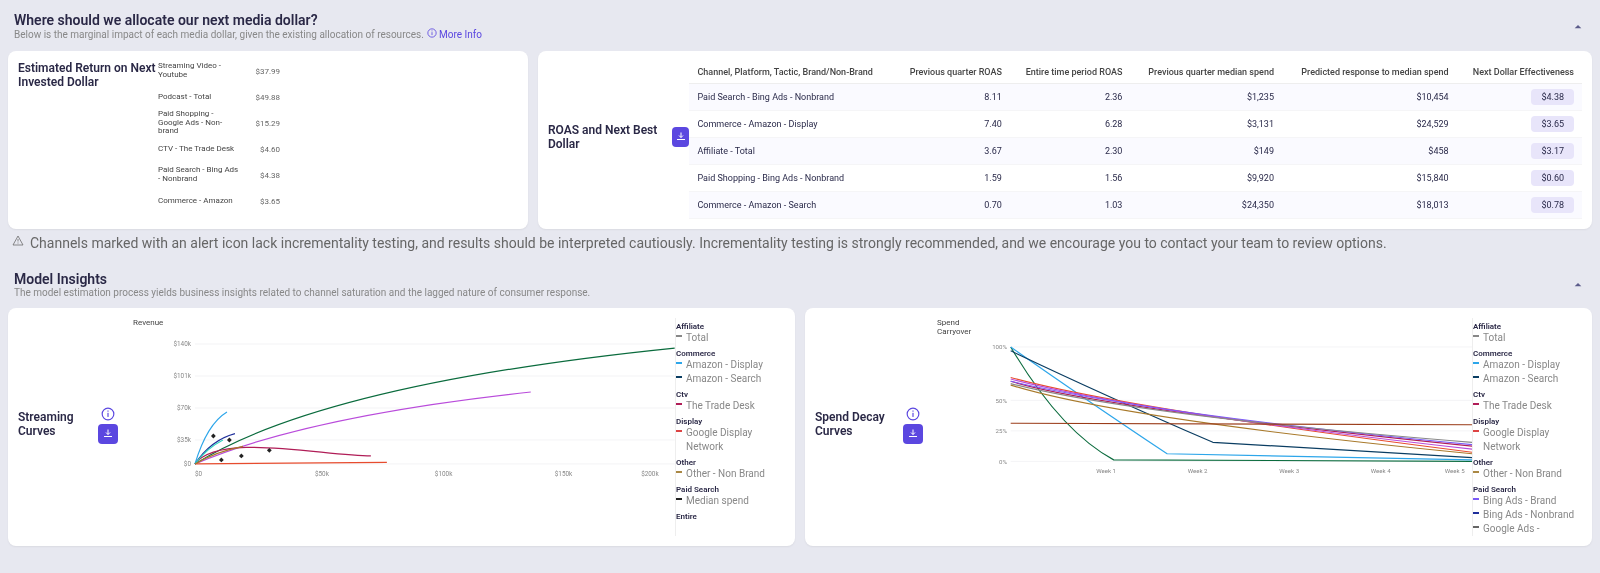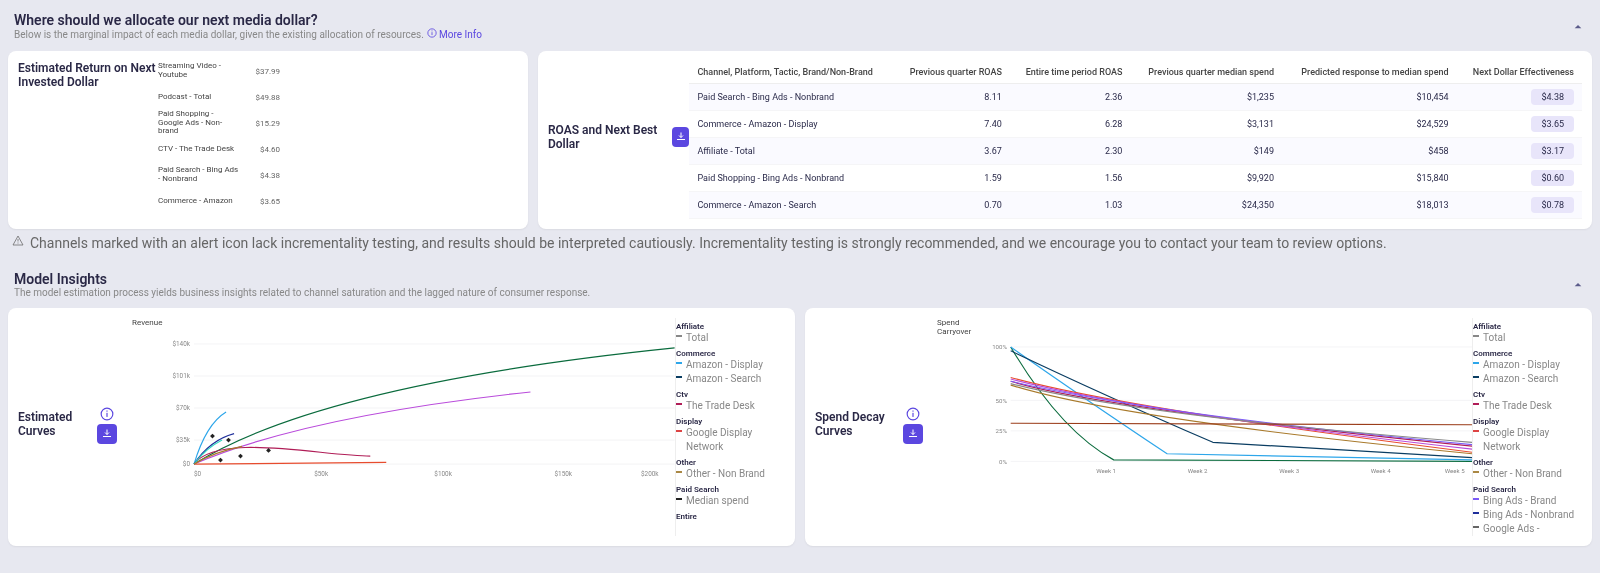--- a/index.html
+++ b/index.html
@@ -201,21 +201,21 @@
     </div>
     <svg class="chev" viewBox="0 0 24 24">
         <path d="M7 14l5-5 5 5z"></path>
       </svg>
   </div>
 
   <div class="row">
 
     <div class="card chart-card">
       <div class="card-hdr">
-        <div class="card-title">Estimated Curves</div>
+        <div class="card-title">Streaming Curves</div>
         <div>
           <span class="icon-btn">
               <svg class="icon-info" width="14" height="14" viewBox="0 0 24 24">
                 <circle cx="12" cy="12" r="10" fill="none" stroke="#5b47e0" stroke-width="2"></circle>
                 <rect x="11" y="10" width="2" height="7" fill="#5b47e0"></rect>
                 <rect x="11" y="6" width="2" height="2" fill="#5b47e0"></rect>
               </svg>
             </span>
           <span class="icon-btn icon-dl">
               <svg width="12" height="12" viewBox="0 0 24 24">

